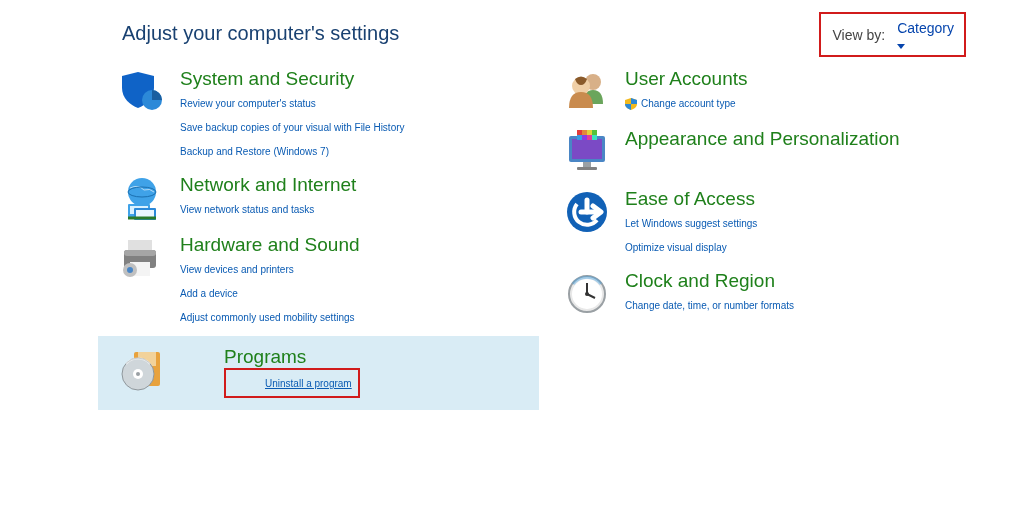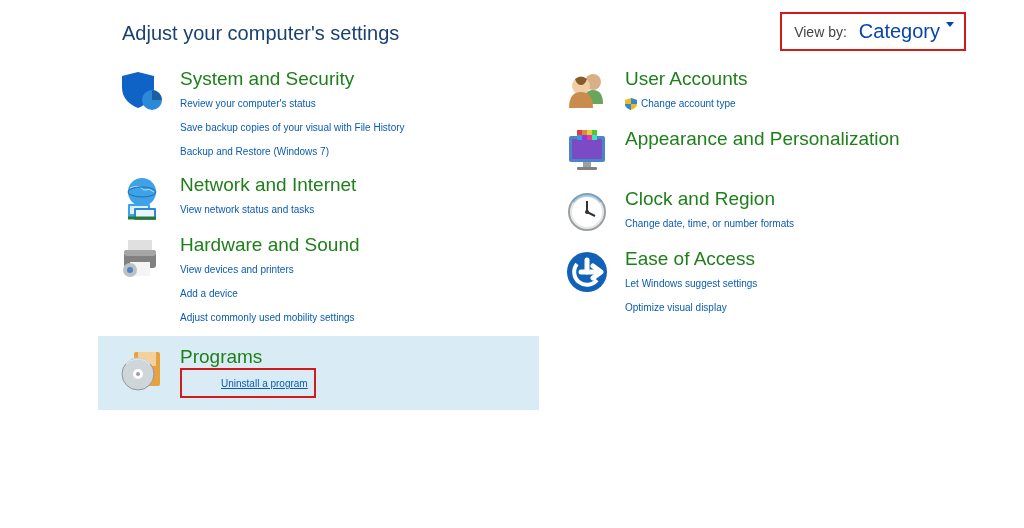--- a/index.html
+++ b/index.html
@@ -28,24 +28,25 @@
       display: flex;
       align-items: center;
       gap: 12px;
     }
     .view-by-label {
       color: #444;
       font-size: 14px;
     }
     .view-by-value {
       color: #0645ad;
-      font-size: 20px;
+      font-size: 14px;
       cursor: pointer;
       display: inline-flex;
       gap: 6px;
+      flex-direction: column;
     }
     .drop-arrow {
       width: 0; height: 0;
       border-left: 4px solid transparent;
       border-right: 4px solid transparent;
       border-top: 5px solid #0645ad;
       margin-top: 2px;
     }
     .columns {
       position: absolute;
@@ -61,20 +62,21 @@
       padding: 4px 0 4px 14px;
       margin-bottom: 4px;
     }
     .category.highlighted {
       background: #d9ecf5;
       padding-top: 10px;
       padding-bottom: 12px;
       margin-left: -6px;
       padding-left: 20px;
       padding-right: 6px;
+      gap: 44px;
     }
     .icon-slot {
       width: 48px;
       height: 48px;
       flex-shrink: 0;
       display: flex;
       align-items: flex-start;
       justify-content: center;
     }
     .cat-body {
@@ -251,45 +253,45 @@
         </svg>
       </div>
       <div class="cat-body">
         <div class="cat-title">Appearance and Personalization</div>
       </div>
     </div>
 
     <div class="category">
       <div class="icon-slot">
         <svg width="48" height="48" viewBox="0 0 48 48">
+          <circle cx="24" cy="24" r="20" fill="#1161b6"></circle>
+          <path d="M24 12 L24 24" stroke="#fff" stroke-width="5" stroke-linecap="round"></path>
+          <path d="M18 24 L36 24" stroke="#fff" stroke-width="5" stroke-linecap="round"></path>
+          <path d="M30 18 L38 24 L30 30" fill="none" stroke="#fff" stroke-width="5" stroke-linecap="round" stroke-linejoin="round"></path>
+          <path d="M14 16 A12 12 0 1 0 34 32" fill="none" stroke="#fff" stroke-width="4"></path>
+        </svg>
+      </div>
+      <div class="cat-body">
+        <div class="cat-title">Ease of Access</div>
+        <span class="sublink">Let Windows suggest settings</span>
+        <span class="sublink">Optimize visual display</span>
+      </div>
+    </div>
+
+    <div class="category">
+      <div class="icon-slot">
+        <svg width="48" height="48" viewBox="0 0 48 48">
           <circle cx="24" cy="24" r="18" fill="#e8e8e8" stroke="#9aa0a4" stroke-width="2"></circle>
           <circle cx="24" cy="24" r="15" fill="#fff"></circle>
           <line x1="24" y1="24" x2="24" y2="13" stroke="#333" stroke-width="2"></line>
           <line x1="24" y1="24" x2="32" y2="28" stroke="#333" stroke-width="2"></line>
           <circle cx="24" cy="24" r="2" fill="#333"></circle>
           <path d="M10 14 A18 18 0 0 1 38 14" fill="none" stroke="#3fa2e8" stroke-width="3" opacity="0.4"></path>
         </svg>
       </div>
       <div class="cat-body">
         <div class="cat-title">Clock and Region</div>
         <span class="sublink">Change date, time, or number formats</span>
       </div>
     </div>
 
-    <div class="category">
-      <div class="icon-slot">
-        <svg width="48" height="48" viewBox="0 0 48 48">
-          <circle cx="24" cy="24" r="20" fill="#1161b6"></circle>
-          <path d="M24 12 L24 24" stroke="#fff" stroke-width="5" stroke-linecap="round"></path>
-          <path d="M18 24 L36 24" stroke="#fff" stroke-width="5" stroke-linecap="round"></path>
-          <path d="M30 18 L38 24 L30 30" fill="none" stroke="#fff" stroke-width="5" stroke-linecap="round" stroke-linejoin="round"></path>
-          <path d="M14 16 A12 12 0 1 0 34 32" fill="none" stroke="#fff" stroke-width="4"></path>
-        </svg>
-      </div>
-      <div class="cat-body">
-        <div class="cat-title">Ease of Access</div>
-        <span class="sublink">Let Windows suggest settings</span>
-        <span class="sublink">Optimize visual display</span>
-      </div>
-    </div>
-
   </div>
 </div>
 
 </body></html>

